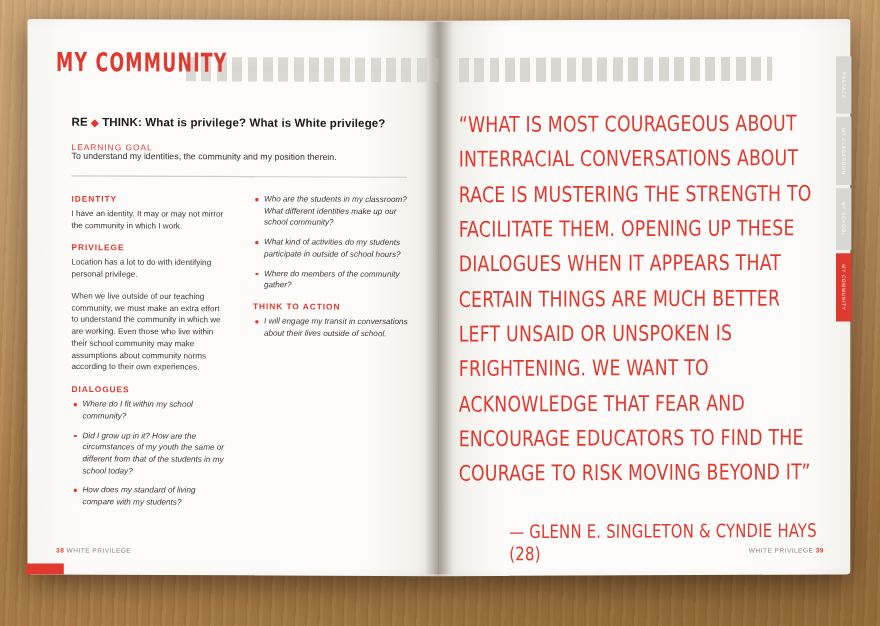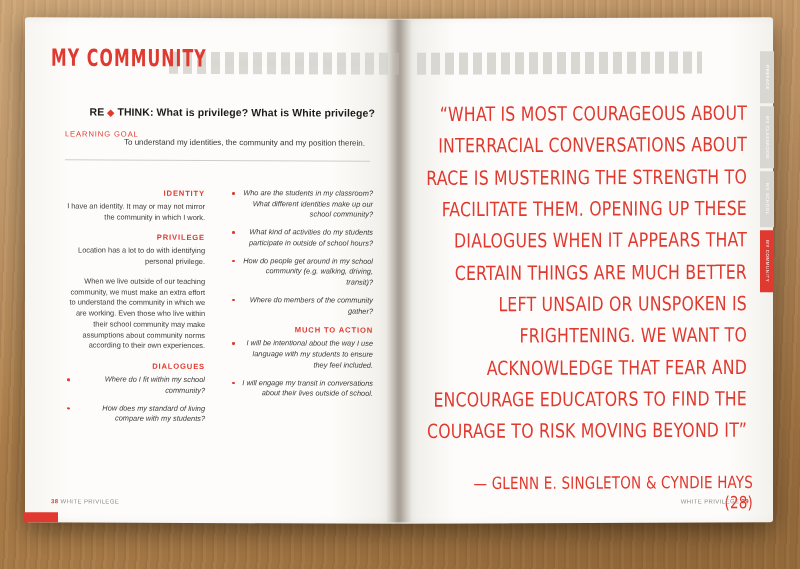--- a/index.html
+++ b/index.html
@@ -23,21 +23,20 @@
     background:
       radial-gradient(ellipse at 20% 15%, rgba(255,230,190,0.25), transparent 55%),
       radial-gradient(ellipse at 85% 90%, rgba(60,30,0,0.22), transparent 60%);
     pointer-events:none;
   }
 
   
   .book{
     position:absolute;left:18px;top:18px;width:762px;height:508px;
     filter:drop-shadow(0 8px 14px rgba(0,0,0,0.45));
-    text-align:right;
   }
   .page{
     position:absolute;top:0;background:#fbfaf7;
   }
   .page-left{
     left:7px;width:374px;height:505px;
     border-radius:3px 0 0 3px;
     background:linear-gradient(90deg,#f7f5f1 0%,#fdfcfa 12%,#fdfcfa 82%,#efece6 100%);
     transform:skewY(0.25deg);
     box-shadow:inset -12px 0 18px -12px rgba(0,0,0,0.35);
@@ -86,21 +85,21 @@
     font-size:7.6px;color:#e0392f;letter-spacing:.9px;font-weight:400;
   }
   .lg-text{
     position:absolute;left:40px;top:120px;width:300px;
     font-size:8px;color:#333;line-height:1.35;
   }
   .hr{
     position:absolute;left:40px;top:142px;width:305px;height:1px;background:#cfcdc8;
   }
 
-  .col{position:absolute;top:158px;font-size:7.4px;color:#3a3a3a;line-height:1.45;margin-top:12px;}
+  .col{position:absolute;top:158px;font-size:7.4px;color:#3a3a3a;line-height:1.45;}
   .col-left{left:40px;width:140px;}
   .col-right{left:205px;width:143px;}
   .sec-h{
     color:#e0392f;letter-spacing:.85px;font-size:7.6px;font-weight:600;
     margin:0 0 3px 0;
   }
   .p{margin:0 0 9px 0;}
   ul{margin:0 0 8px 0;padding:0 0 0 10px;list-style:none;font-style:italic;}
   li{position:relative;margin:0 0 7px 0;}
   li:before{
@@ -182,34 +181,33 @@
           <div class="sec-h">IDENTITY</div>
           <p class="p">I have an identity. It may or may not mirror the community in which I work.</p>
 
           <div class="sec-h">PRIVILEGE</div>
           <p class="p">Location has a lot to do with identifying personal privilege.</p>
           <p class="p">When we live outside of our teaching community, we must make an extra effort to understand the community in which we are working. Even those who live within their school community may make assumptions about community norms according to their own experiences.</p>
 
           <div class="sec-h">DIALOGUES</div>
           <ul>
             <li>Where do I fit within my school community?</li>
+            <li>Did I grow up in it? How are the circumstances of my youth the same or different from that of the students in my school today?</li>
             <li>How does my standard of living compare with my students?</li>
           </ul>
         </div>
 
         <div class="col col-right">
           <ul>
             <li>Who are the students in my classroom? What different identities make up our school community?</li>
             <li>What kind of activities do my students participate in outside of school hours?</li>
-            <li>How do people get around in my school community (e.g. walking, driving, transit)?</li>
             <li>Where do members of the community gather?</li>
           </ul>
-          <div class="sec-h">MUCH TO ACTION</div>
+          <div class="sec-h">THINK TO ACTION</div>
           <ul>
-            <li>I will be intentional about the way I use language with my students to ensure they feel included.</li>
             <li>I will engage my transit in conversations about their lives outside of school.</li>
           </ul>
         </div>
 
         <div class="folio-left">
           <b>38</b>
           <span>WHITE PRIVILEGE</span>
         </div>
         <div class="redbar-bottom"></div>
       </div>

